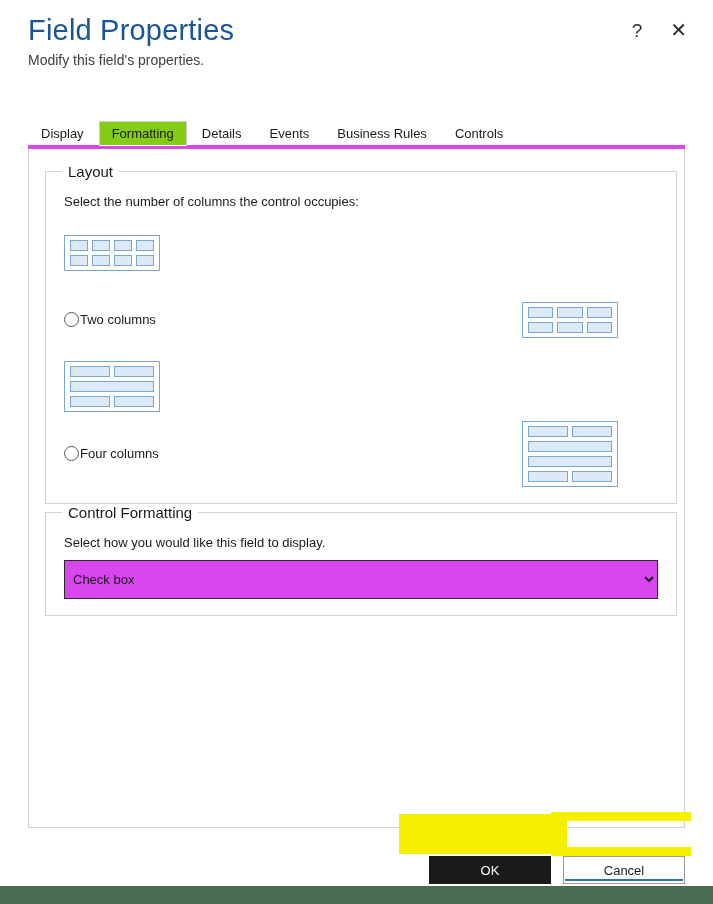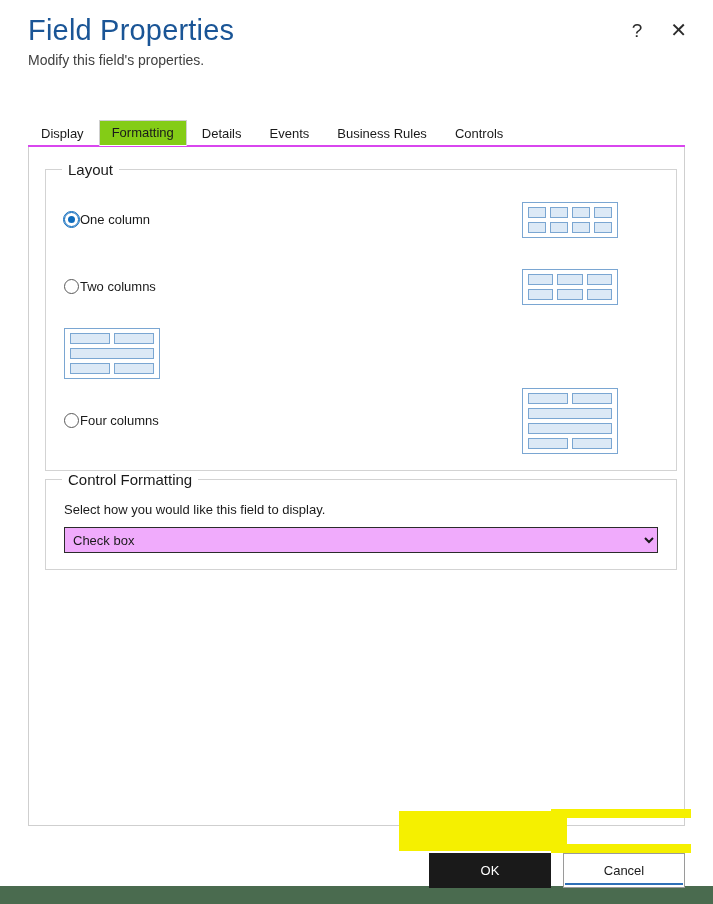--- a/index.html
+++ b/index.html
@@ -56,22 +56,21 @@
     font-size: 20px;
   }
 
   
   .tab-area {
     margin: 52px 28px 0 28px;
     position: relative;
   }
   .tab-strip {
     display: flex;
-    align-items: flex-end;
-    border-bottom: 2px solid #d946ef;
+    border-bottom: 4px solid #d946ef;
     height: 25px;
   }
   .tab {
     font-size: 13px;
     padding: 4px 12px 5px 12px;
     border: 1px solid transparent;
     border-bottom: none;
     margin-right: 2px;
     color: #1a1a1a;
     background: transparent;
@@ -194,27 +193,27 @@
   
   .control-format {
     margin-top: 22px;
   }
   .select-wrap {
     margin: 2px 4px 0 4px;
     position: relative;
   }
   select.cf-select {
     width: 100%;
-    height: 26px;
+    height: 39px;
     font-size: 13px;
     font-family: "Liberation Sans", sans-serif;
     padding: 1px 4px;
     border: 1px solid #2b2b2b;
     border-radius: 0;
-    background: #f0abfc;
+    background: #d946ef;
     color: #1a1a1a;
     box-sizing: border-box;
   }
 
   
   .footer {
     position: absolute;
     left: 0;
     right: 0;
     bottom: 32px;
@@ -222,21 +221,21 @@
     display: flex;
     justify-content: flex-end;
     align-items: center;
     padding-right: 28px;
     box-sizing: border-box;
   }
   .btn {
     font-family: "Liberation Sans", sans-serif;
     font-size: 13px;
     width: 122px;
-    height: 35px;
+    height: 28px;
     border: 1px solid #9a9a9a;
     background: #ffffff;
     color: #1a1a1a;
     cursor: pointer;
     box-sizing: border-box;
     margin-top: 36px;
   }
   .btn.primary {
     background: #1a1a1a;
     color: #ffffff;
@@ -320,26 +319,23 @@
     <div class="tab">Events</div>
     <div class="tab">Business Rules</div>
     <div class="tab">Controls</div>
   </div>
 </div>
 
 <div class="dialog-body">
 
   <fieldset class="group">
     <legend>Layout</legend>
+    <div class="group-hint">Select the number of columns the control occupies:</div>
 
     <div class="radio-row">
-      <label class="radio-left">
-        <span class="radio checked"></span>
-        <span class="radio-label">One column</span>
-      </label>
       <div class="preview">
         <div class="prow">
           <span class="cell"></span>
           <span class="cell"></span>
           <span class="cell"></span>
           <span class="cell"></span>
         </div>
         <div class="prow">
           <span class="cell"></span>
           <span class="cell"></span>

